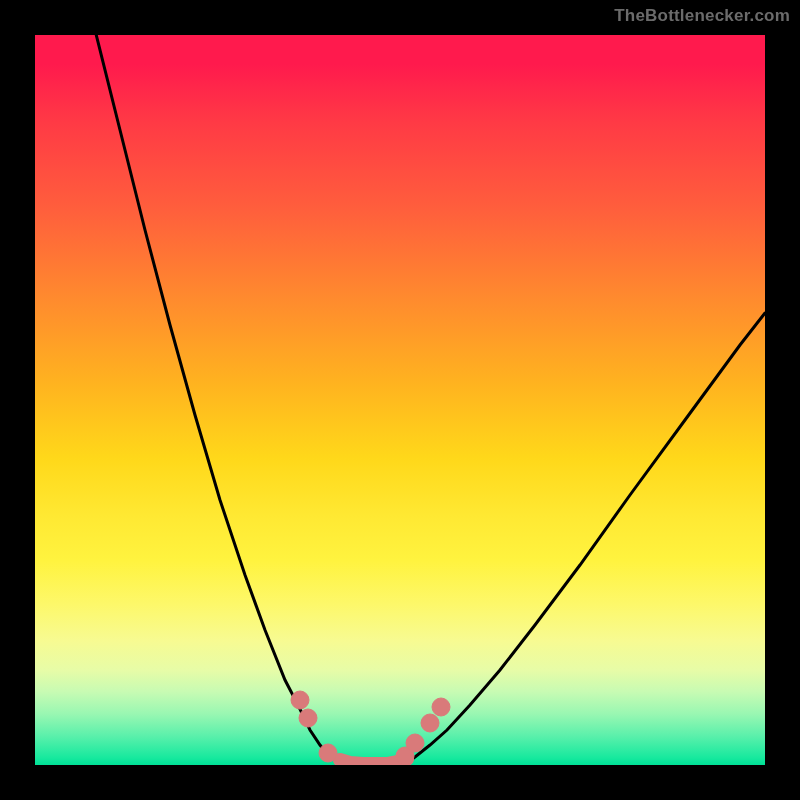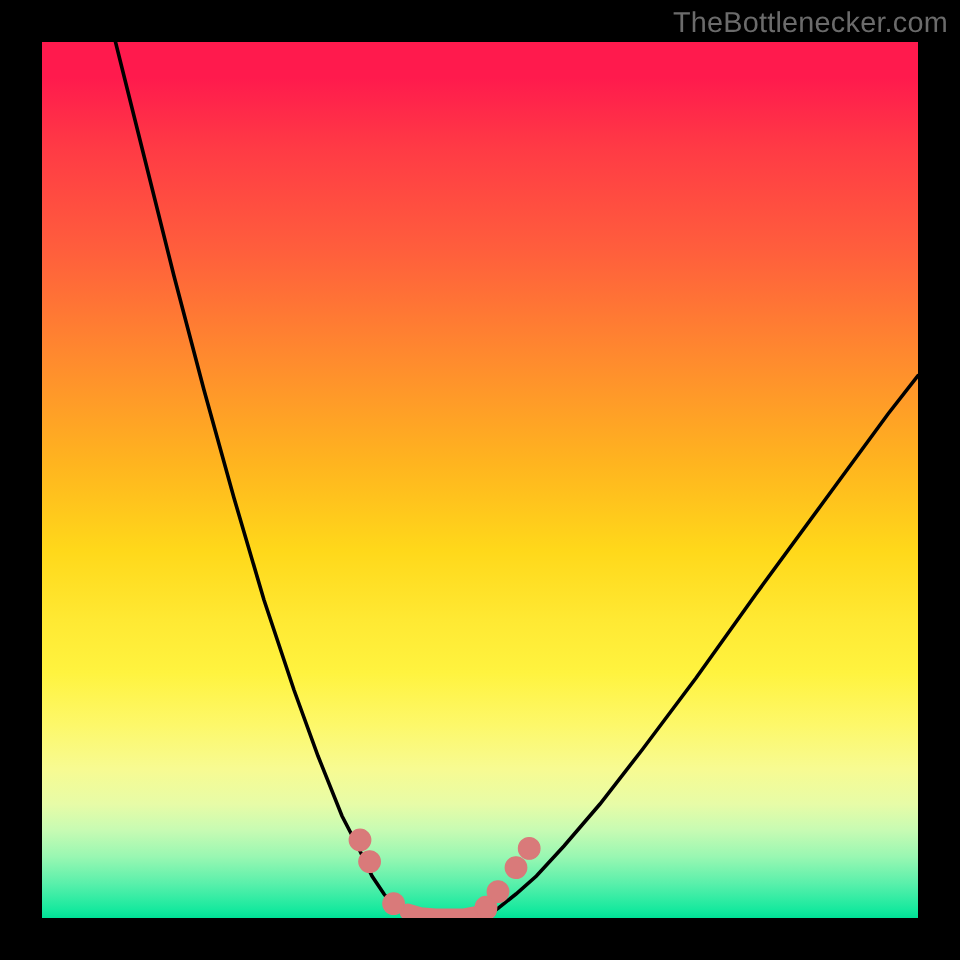--- a/index.html
+++ b/index.html
@@ -53,22 +53,22 @@
   }
   .svg-layer {
     position: absolute;
     inset: 0;
   }
   .watermark {
     position: absolute;
     top: 6px;
     right: 10px;
     color: #6b6b6b;
-    font-size: 24px;
-    font-weight: 400;
+    font-size: 17px;
+    font-weight: 700;
     letter-spacing: 0.2px;
   }
 </style>
 </head>
 <body>
 
 <div class="frame">
   <div class="watermark">TheBottlenecker.com</div>
 
   <div class="plot-area">

